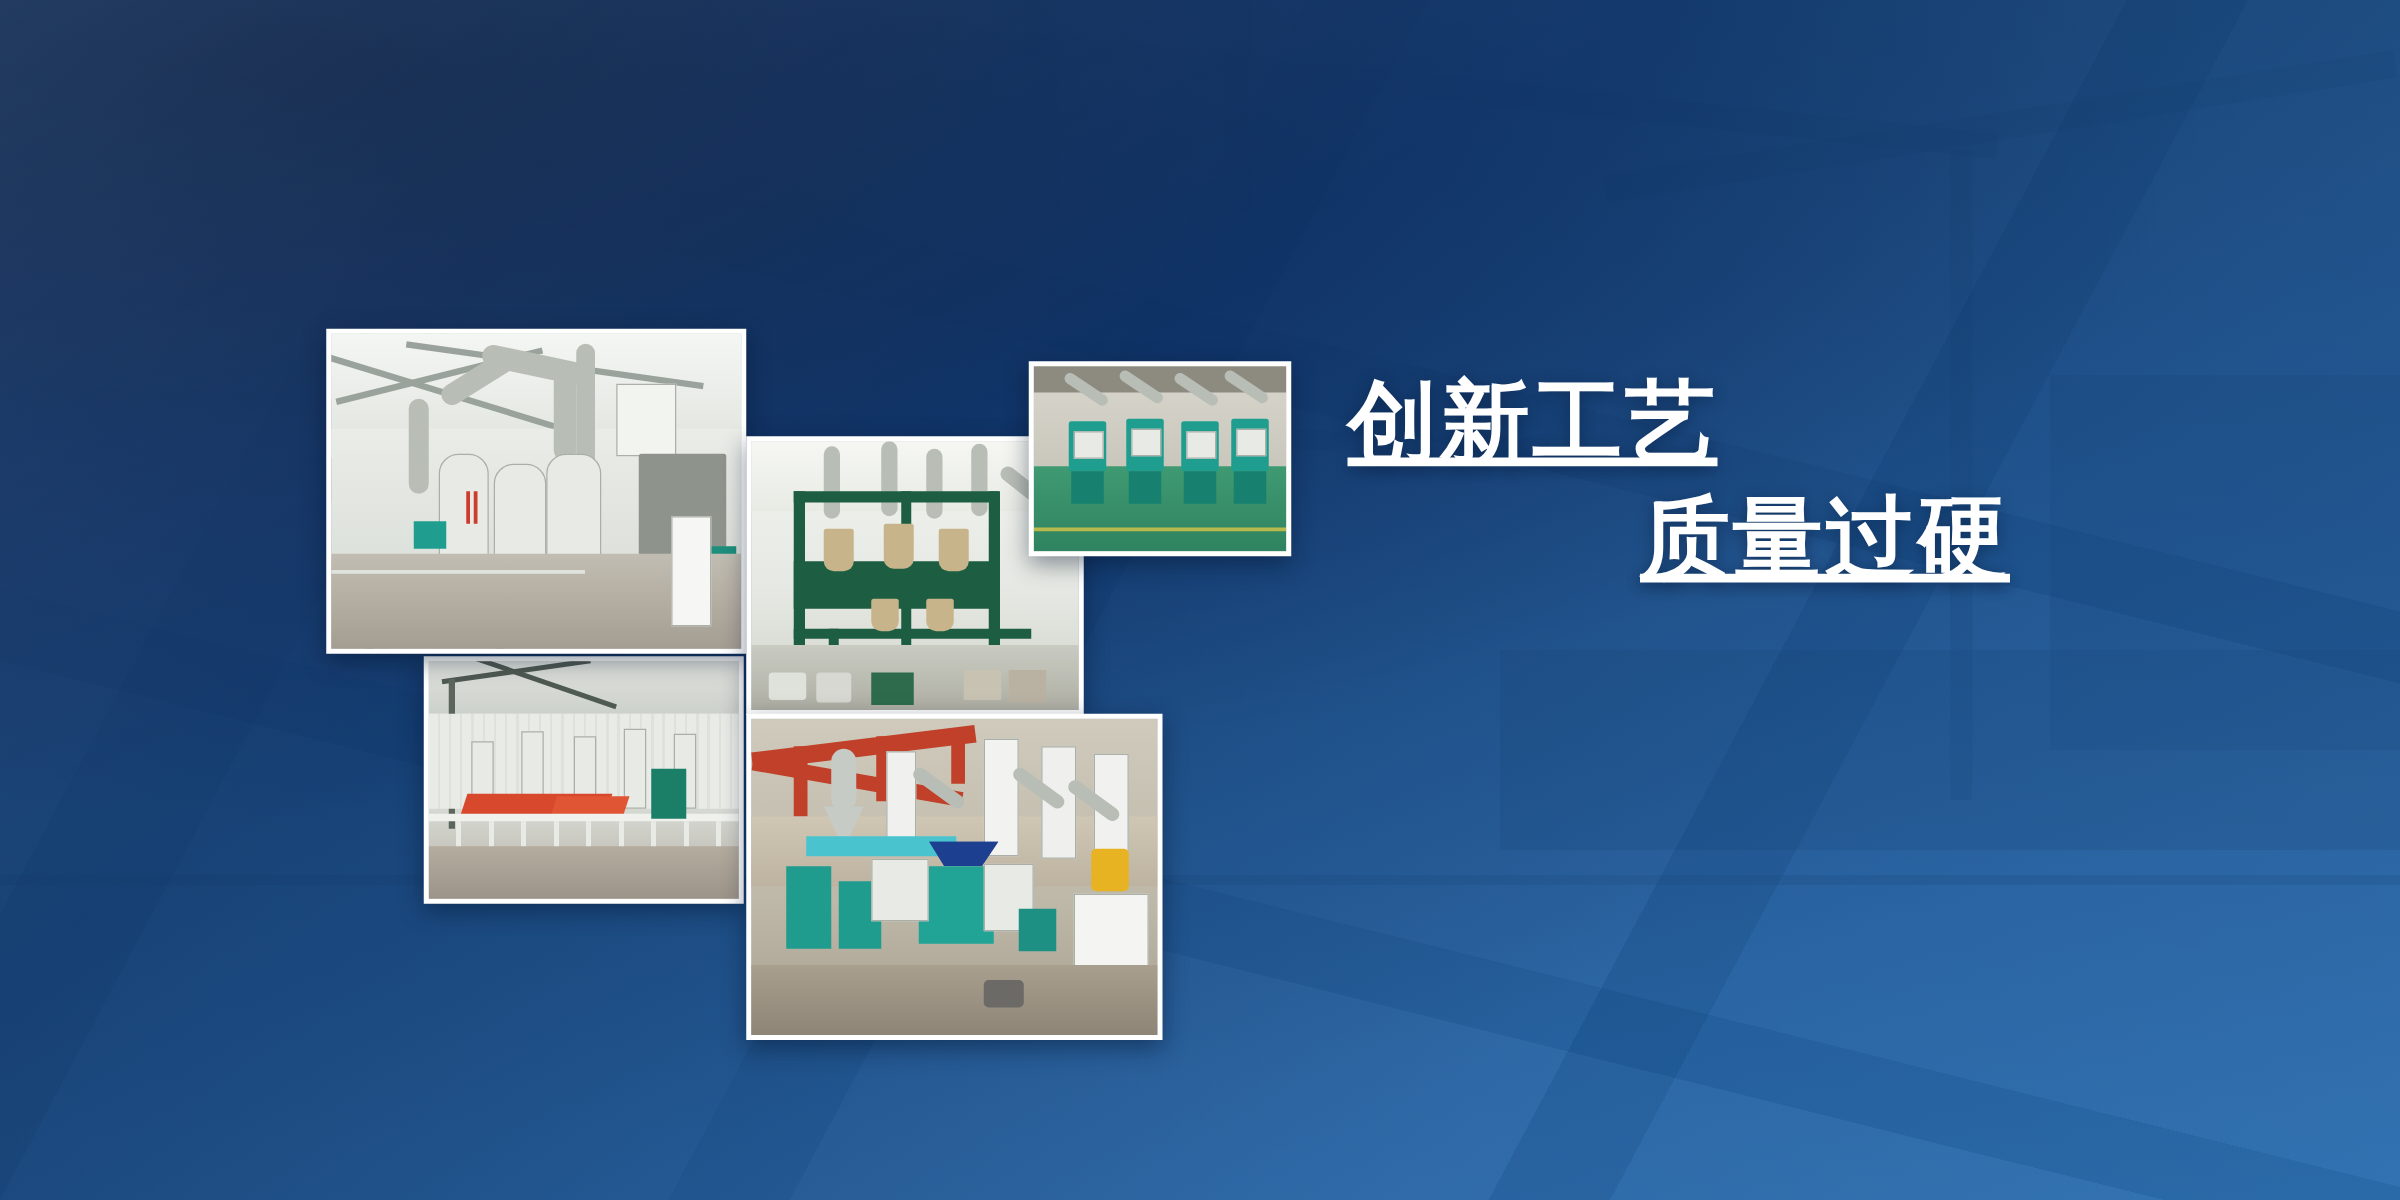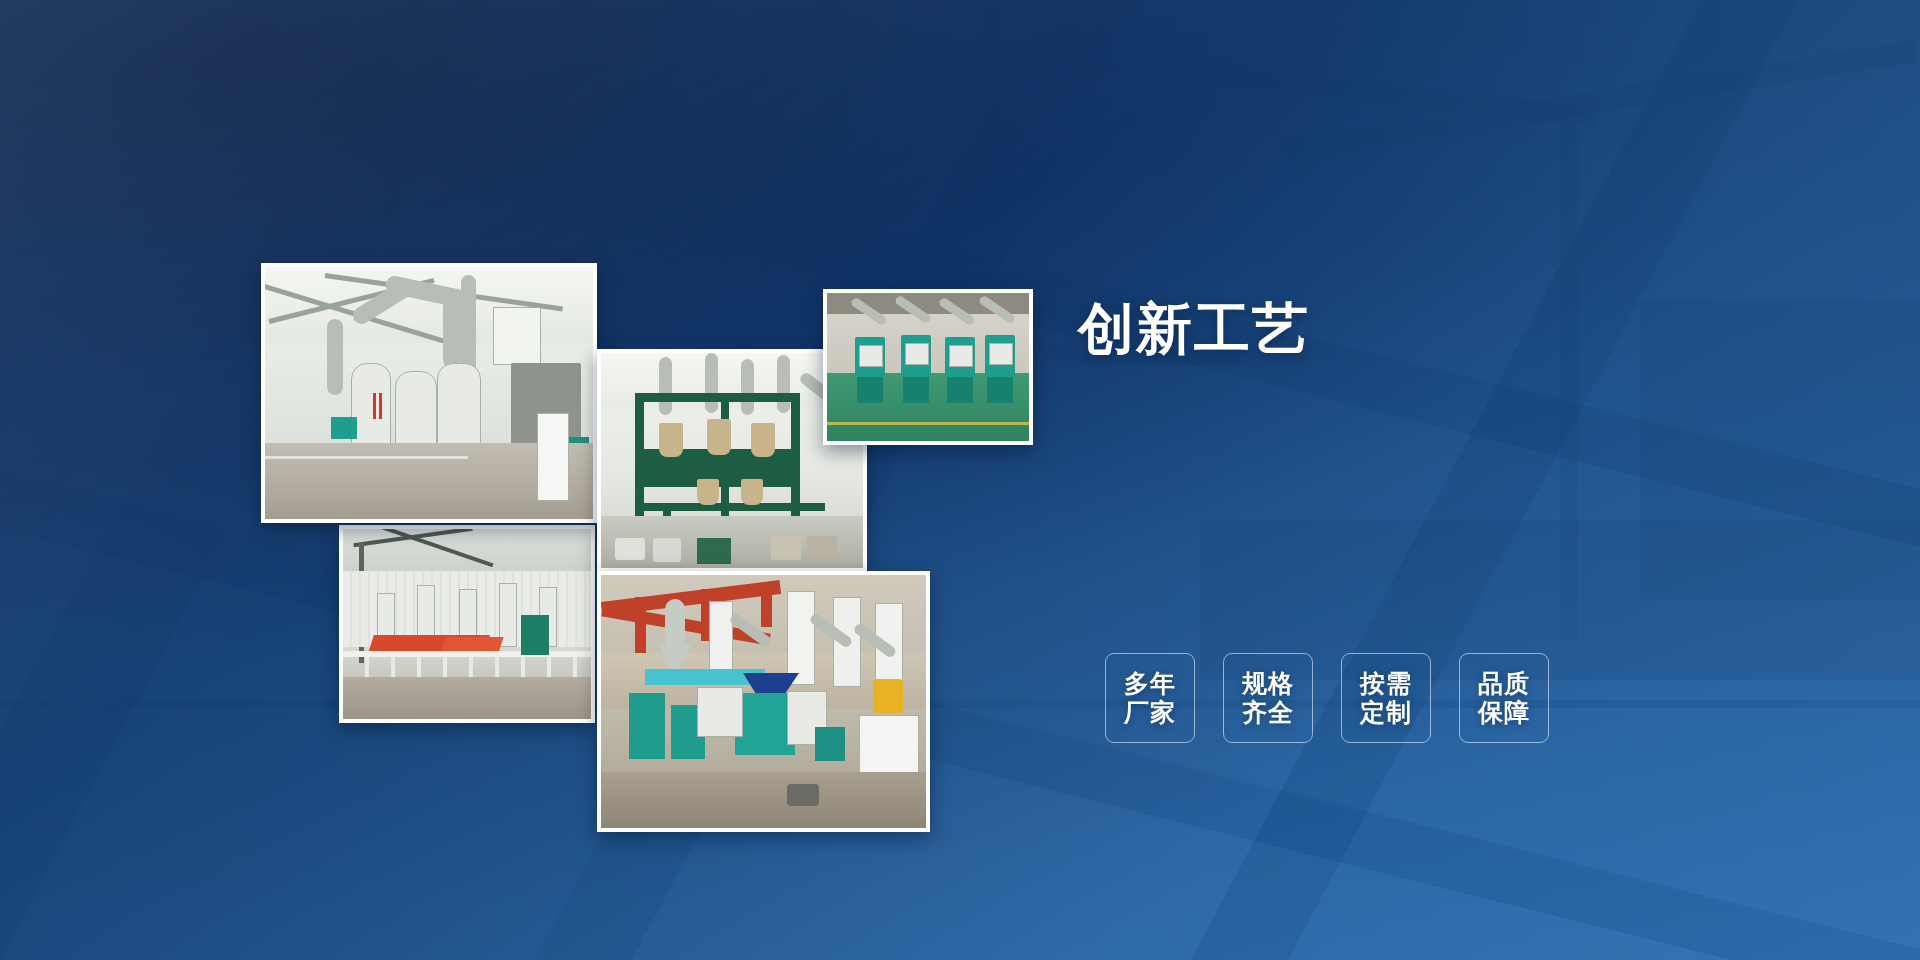--- a/index.html
+++ b/index.html
@@ -136,22 +136,23 @@
     left: 1078px;
     top: 296px;
     width: 560px;
     color: #ffffff;
     font-weight: 700;
     letter-spacing: 2px;
     line-height: 1.18;
     text-shadow: 0 3px 12px rgba(4, 22, 52, .45);
   }
   .headline .line {
-    font-size: 56px;
+    font-size: 72px;
     white-space: nowrap;
+    text-decoration: underline;
   }
   .headline .line-2 {
     text-align: right;
     width: 530px;
     margin-top: 8px;
   }
   .subtitle {
     position: absolute;
     left: 1008px;
     top: 566px;
@@ -349,35 +350,18 @@
         <div class="teal" style="left:214px;top:152px;width:30px;height:34px;background:#1d8f83;"></div>
         <div style="position:absolute;left:0;bottom:0;width:100%;height:22%;background:linear-gradient(180deg,#a89f8f,#8e8576);"></div>
         <div style="position:absolute;left:186px;bottom:22px;width:32px;height:22px;border-radius:4px;background:#6b6a66;"></div>
       </div>
     </div>
 
   </div>
 
   <div class="headline">
     <div class="line line-1">创新工艺</div>
+    <div class="line line-2">质量过硬</div>
   </div>
 
 
-  <div class="badges">
-    <div class="badge">
-      <span>多年</span>
-      <span>厂家</span>
-    </div>
-    <div class="badge">
-      <span>规格</span>
-      <span>齐全</span>
-    </div>
-    <div class="badge">
-      <span>按需</span>
-      <span>定制</span>
-    </div>
-    <div class="badge">
-      <span>品质</span>
-      <span>保障</span>
-    </div>
-  </div>
 
 </div>
 
 </body></html>

